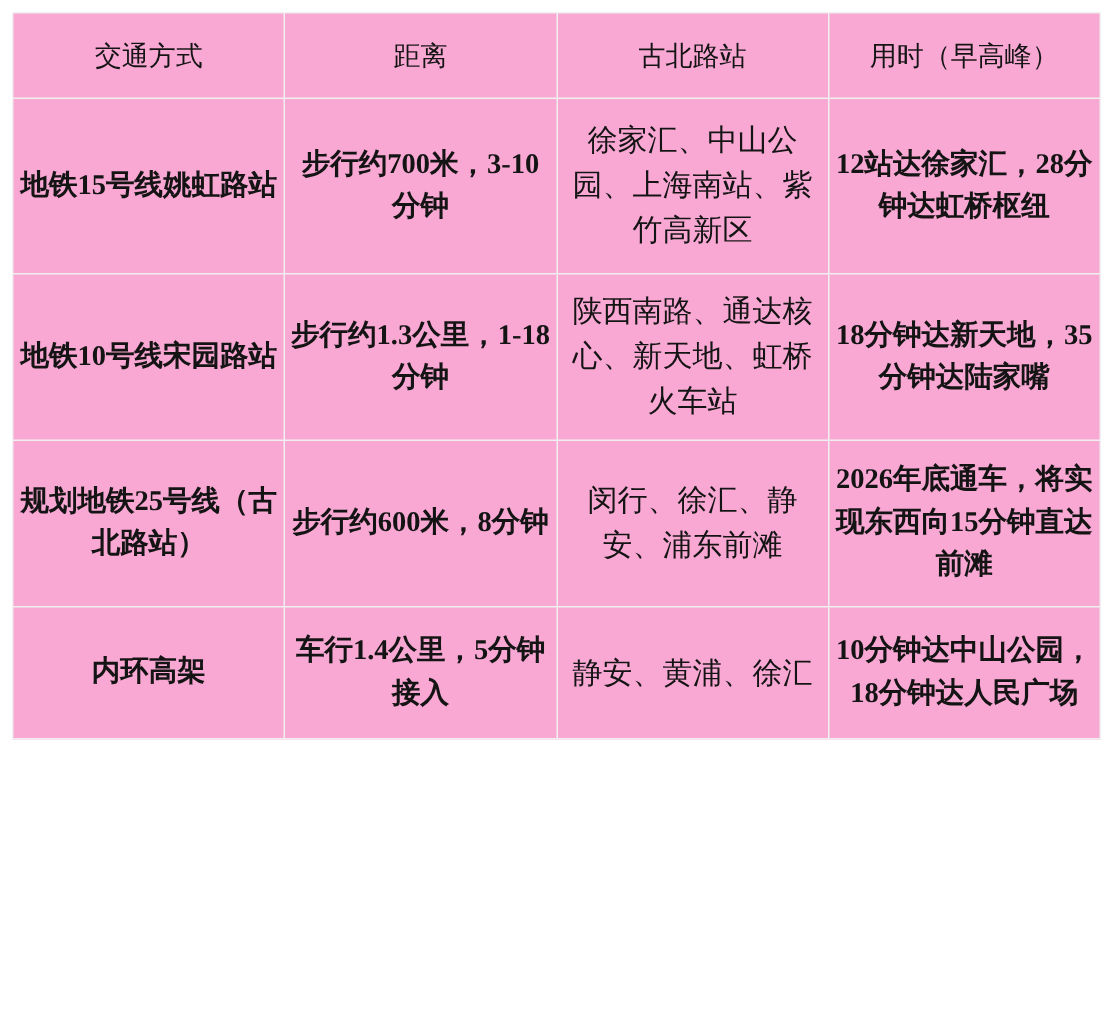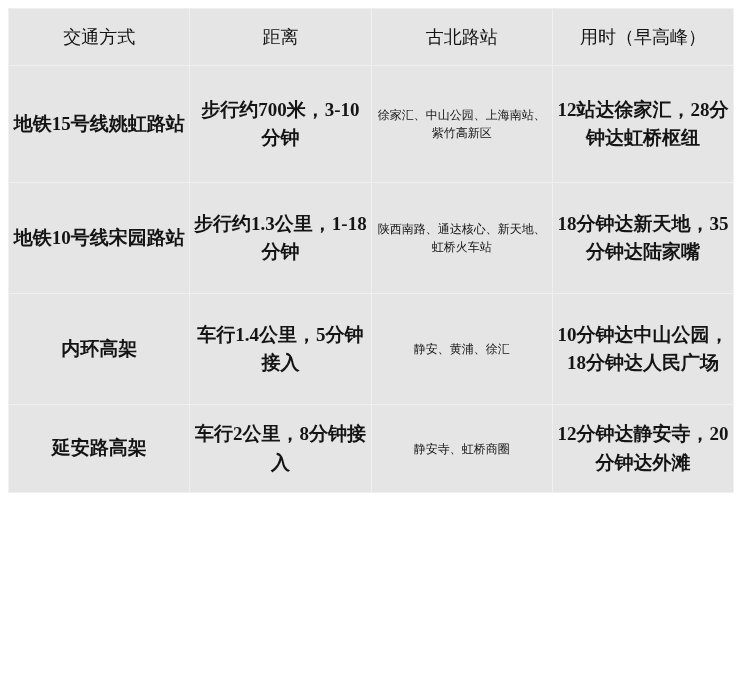--- a/index.html
+++ b/index.html
@@ -15,21 +15,21 @@
     color: #141414;
     position: relative;
   }
   table.transport {
     position: absolute;
     left: 8px;
     top: 8px;
     width: 726px;
     border-collapse: collapse;
     table-layout: fixed;
-    background: #e5e5e5;
+    background: #f9a8d4;
   }
   table.transport th,
   table.transport td {
     border: 1px solid #f0f0f0;
     text-align: center;
     vertical-align: middle;
     padding: 2px 3px;
     line-height: 1.5;
     word-break: break-all;
     overflow-wrap: break-word;
@@ -37,21 +37,21 @@
   table.transport th {
     font-weight: 400;
     font-size: 18px;
   }
   table.transport td {
     font-weight: 700;
     font-size: 19px;
   }
   table.transport td.c-hubs {
     font-weight: 400;
-    font-size: 12px;
+    font-size: 20px;
   }
   thead tr            { height: 57px;  }
   tbody tr:nth-child(1){ height: 117px; }
   tbody tr:nth-child(2){ height: 111px; }
   tbody tr:nth-child(3){ height: 111px; }
   tbody tr:nth-child(4){ height: 88px;  }
   tbody tr:nth-child(5){ height: 90px;  }
   tbody tr:nth-child(6){ height: 90px;  }
 </style>
 </head>
@@ -73,25 +73,25 @@
       <td class="c-hubs">徐家汇、中山公园、上海南站、紫竹高新区</td>
       <td class="c-time">12站达徐家汇，28分钟达虹桥枢纽</td>
     </tr>
     <tr>
       <td class="c-mode">地铁10号线宋园路站</td>
       <td class="c-dist">步行约1.3公里，1-18分钟</td>
       <td class="c-hubs">陕西南路、通达核心、新天地、虹桥火车站</td>
       <td class="c-time">18分钟达新天地，35分钟达陆家嘴</td>
     </tr>
     <tr>
+      <td class="c-mode">规划地铁25号线（古北路站）</td>
+      <td class="c-dist">步行约600米，8分钟</td>
+      <td class="c-hubs">闵行、徐汇、静安、浦东前滩</td>
+      <td class="c-time">2026年底通车，将实现东西向15分钟直达前滩</td>
+    </tr>
+    <tr>
       <td class="c-mode">内环高架</td>
       <td class="c-dist">车行1.4公里，5分钟接入</td>
       <td class="c-hubs">静安、黄浦、徐汇</td>
       <td class="c-time">10分钟达中山公园，18分钟达人民广场</td>
     </tr>
-    <tr>
-      <td class="c-mode">延安路高架</td>
-      <td class="c-dist">车行2公里，8分钟接入</td>
-      <td class="c-hubs">静安寺、虹桥商圈</td>
-      <td class="c-time">12分钟达静安寺，20分钟达外滩</td>
-    </tr>
   </tbody>
 </table>
 
 </body></html>

